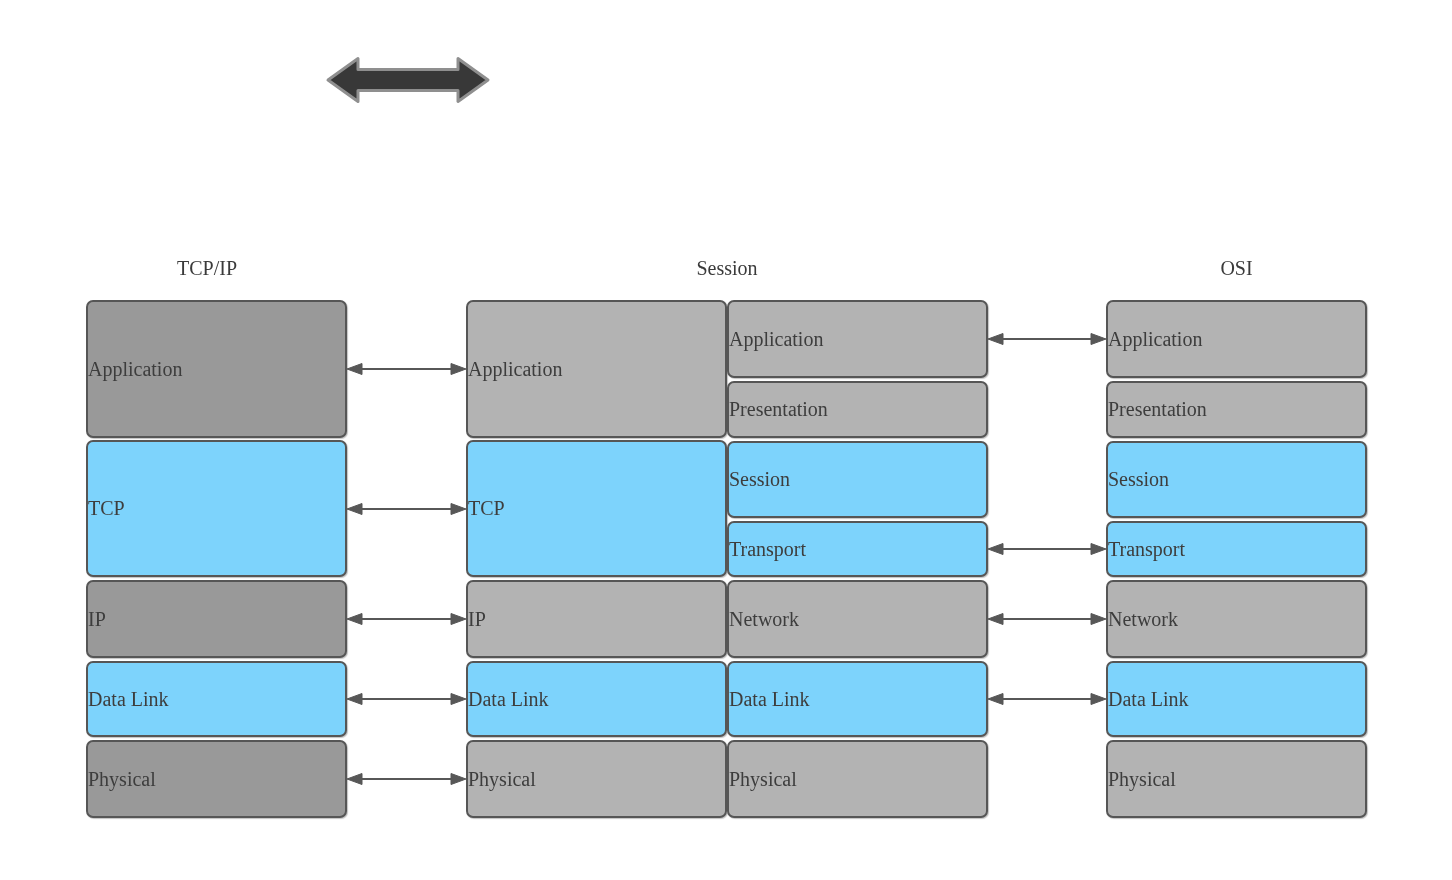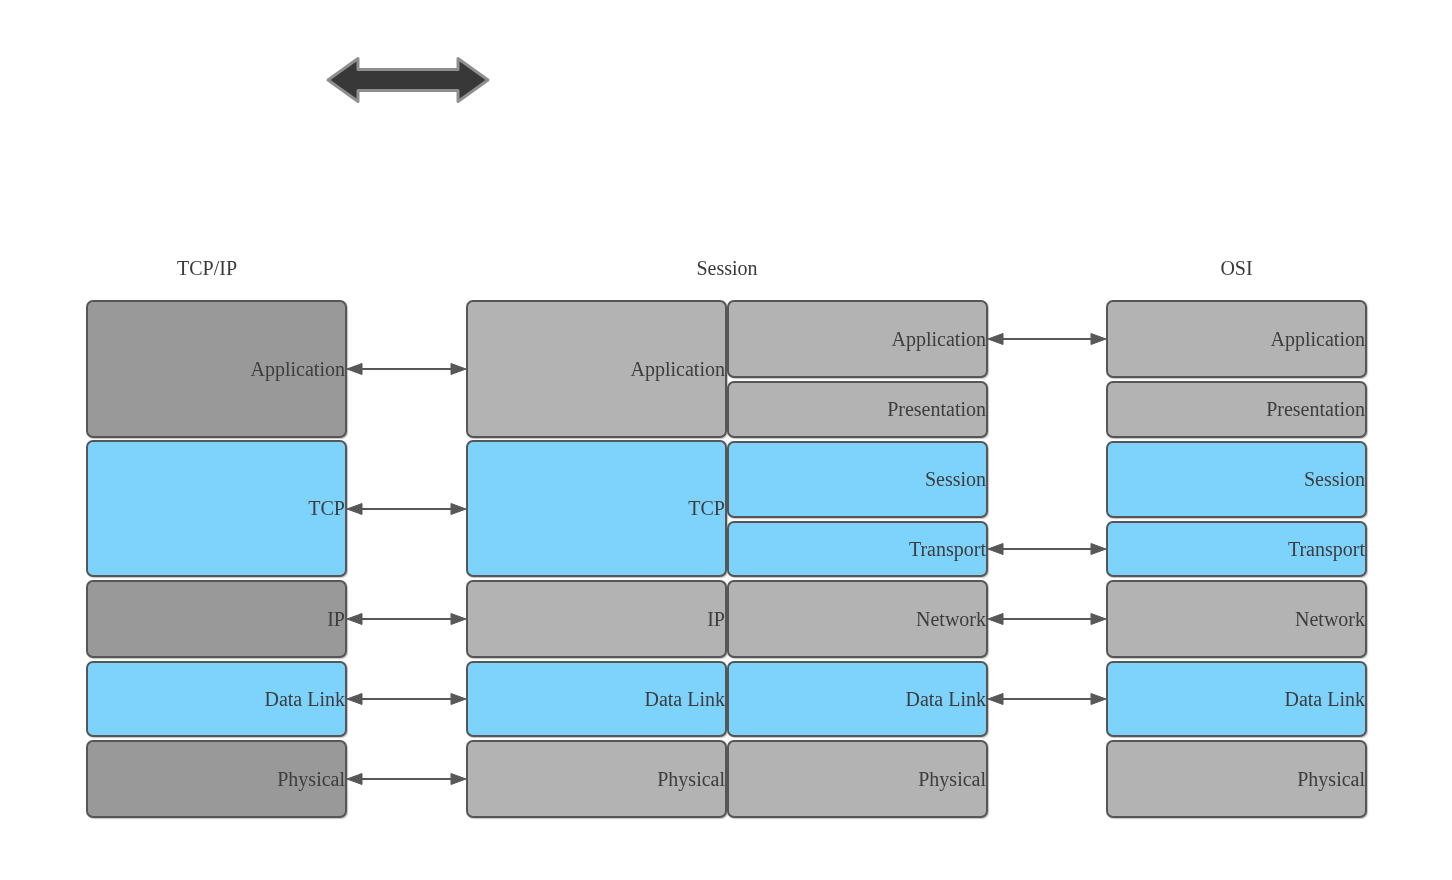--- a/index.html
+++ b/index.html
@@ -8,21 +8,21 @@
     font-family:Liberation Serif, serif;
   }
   .arrows{position:absolute;left:0;top:0;width:1452px;height:880px;}
   .col-header{
     position:absolute;top:253px;height:30px;line-height:30px;
     text-align:center;font-size:20px;color:#3a3a3a;white-space:nowrap;
   }
   .box{
     position:absolute;box-sizing:border-box;
     border:2px solid #565656;border-radius:7px;
-    display:flex;align-items:center;justify-content:flex-end;
+    display:flex;align-items:center;justify-content:flex-start;
     box-shadow:1px 1px 1px rgba(80,80,80,0.35);
   }
   .box .lbl{font-size:20px;color:#3d3d3d;white-space:nowrap;}
   .dark{background:#999999;}
   .light{background:#b3b3b3;}
   .white{background:#7dd3fc;}
 </style>
 </head>
 <body>
 

